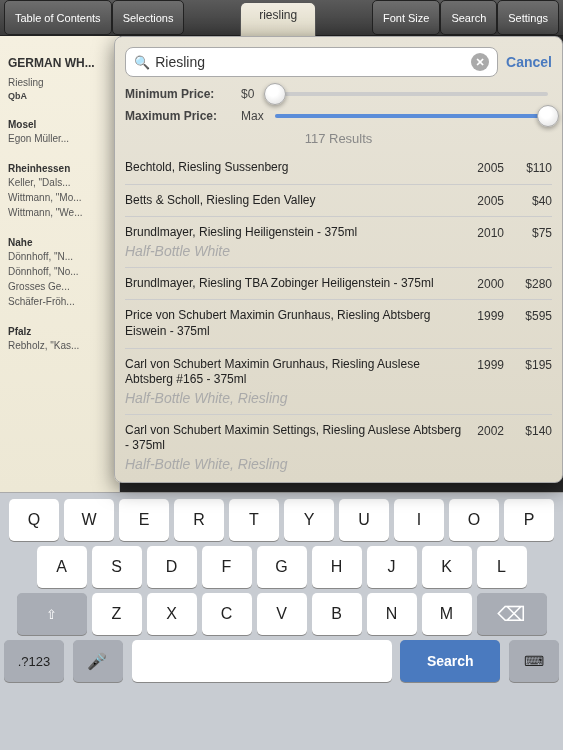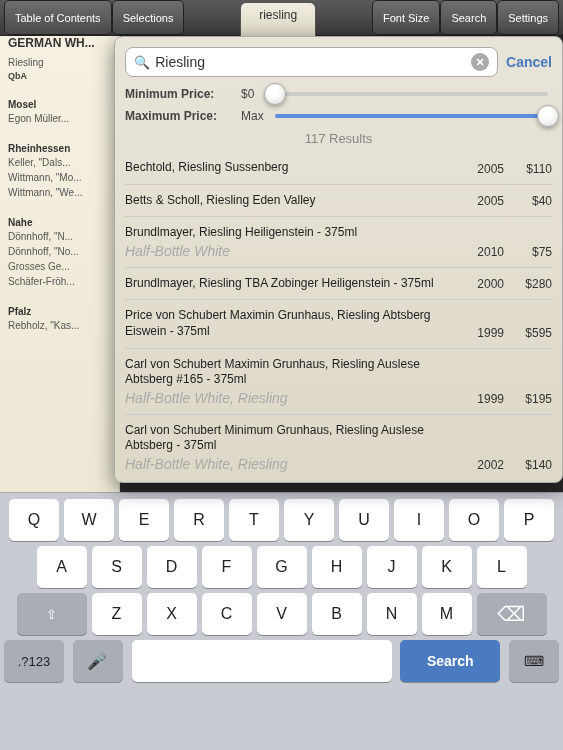--- a/index.html
+++ b/index.html
@@ -48,21 +48,21 @@
     .content-area {
       display: flex;
       height: calc(750px - 36px - 258px);
       position: relative;
     }
 
     
     .book-page {
       background: linear-gradient(180deg, #f5f0e0 0%, #ede8d5 100%);
       width: 120px;
-      padding: 0 8px;
+      padding: 20px 8px;
       border-right: 1px solid #ccc;
       overflow: hidden;
     }
     .book-title {
       font-size: 12px;
       font-weight: bold;
       color: #333;
       margin-bottom: 6px;
       line-height: 1.2;
     }
@@ -196,21 +196,21 @@
       margin-bottom: 6px;
     }
 
     
     .results-list {
       max-height: 320px;
       overflow-y: auto;
     }
     .result-item {
       display: flex;
-      align-items: flex-end;
+      align-items: flex-start;
       padding: 8px 0;
       border-bottom: 1px solid #ccc;
     }
     .result-item:last-child { border-bottom: none; }
     .result-info { flex: 1; }
     .result-name {
       font-size: 12px;
       color: #222;
       font-weight: 500;
       line-height: 1.3;
@@ -428,21 +428,21 @@
         <div class="result-item">
           <div class="result-info">
             <div class="result-name">Carl von Schubert Maximin Grunhaus, Riesling Auslese Abtsberg #165 - 375ml</div>
             <div class="result-sub">Half-Bottle White, Riesling</div>
           </div>
           <div class="result-year">1999</div>
           <div class="result-price">$195</div>
         </div>
         <div class="result-item">
           <div class="result-info">
-            <div class="result-name">Carl von Schubert Minimum Grunhaus, Riesling Auslese Abtsberg - 375ml</div>
+            <div class="result-name">Carl von Schubert Maximin Settings, Riesling Auslese Abtsberg - 375ml</div>
             <div class="result-sub">Half-Bottle White, Riesling</div>
           </div>
           <div class="result-year">2002</div>
           <div class="result-price">$140</div>
         </div>
       </div>
   </div>
 
 </div>
 

